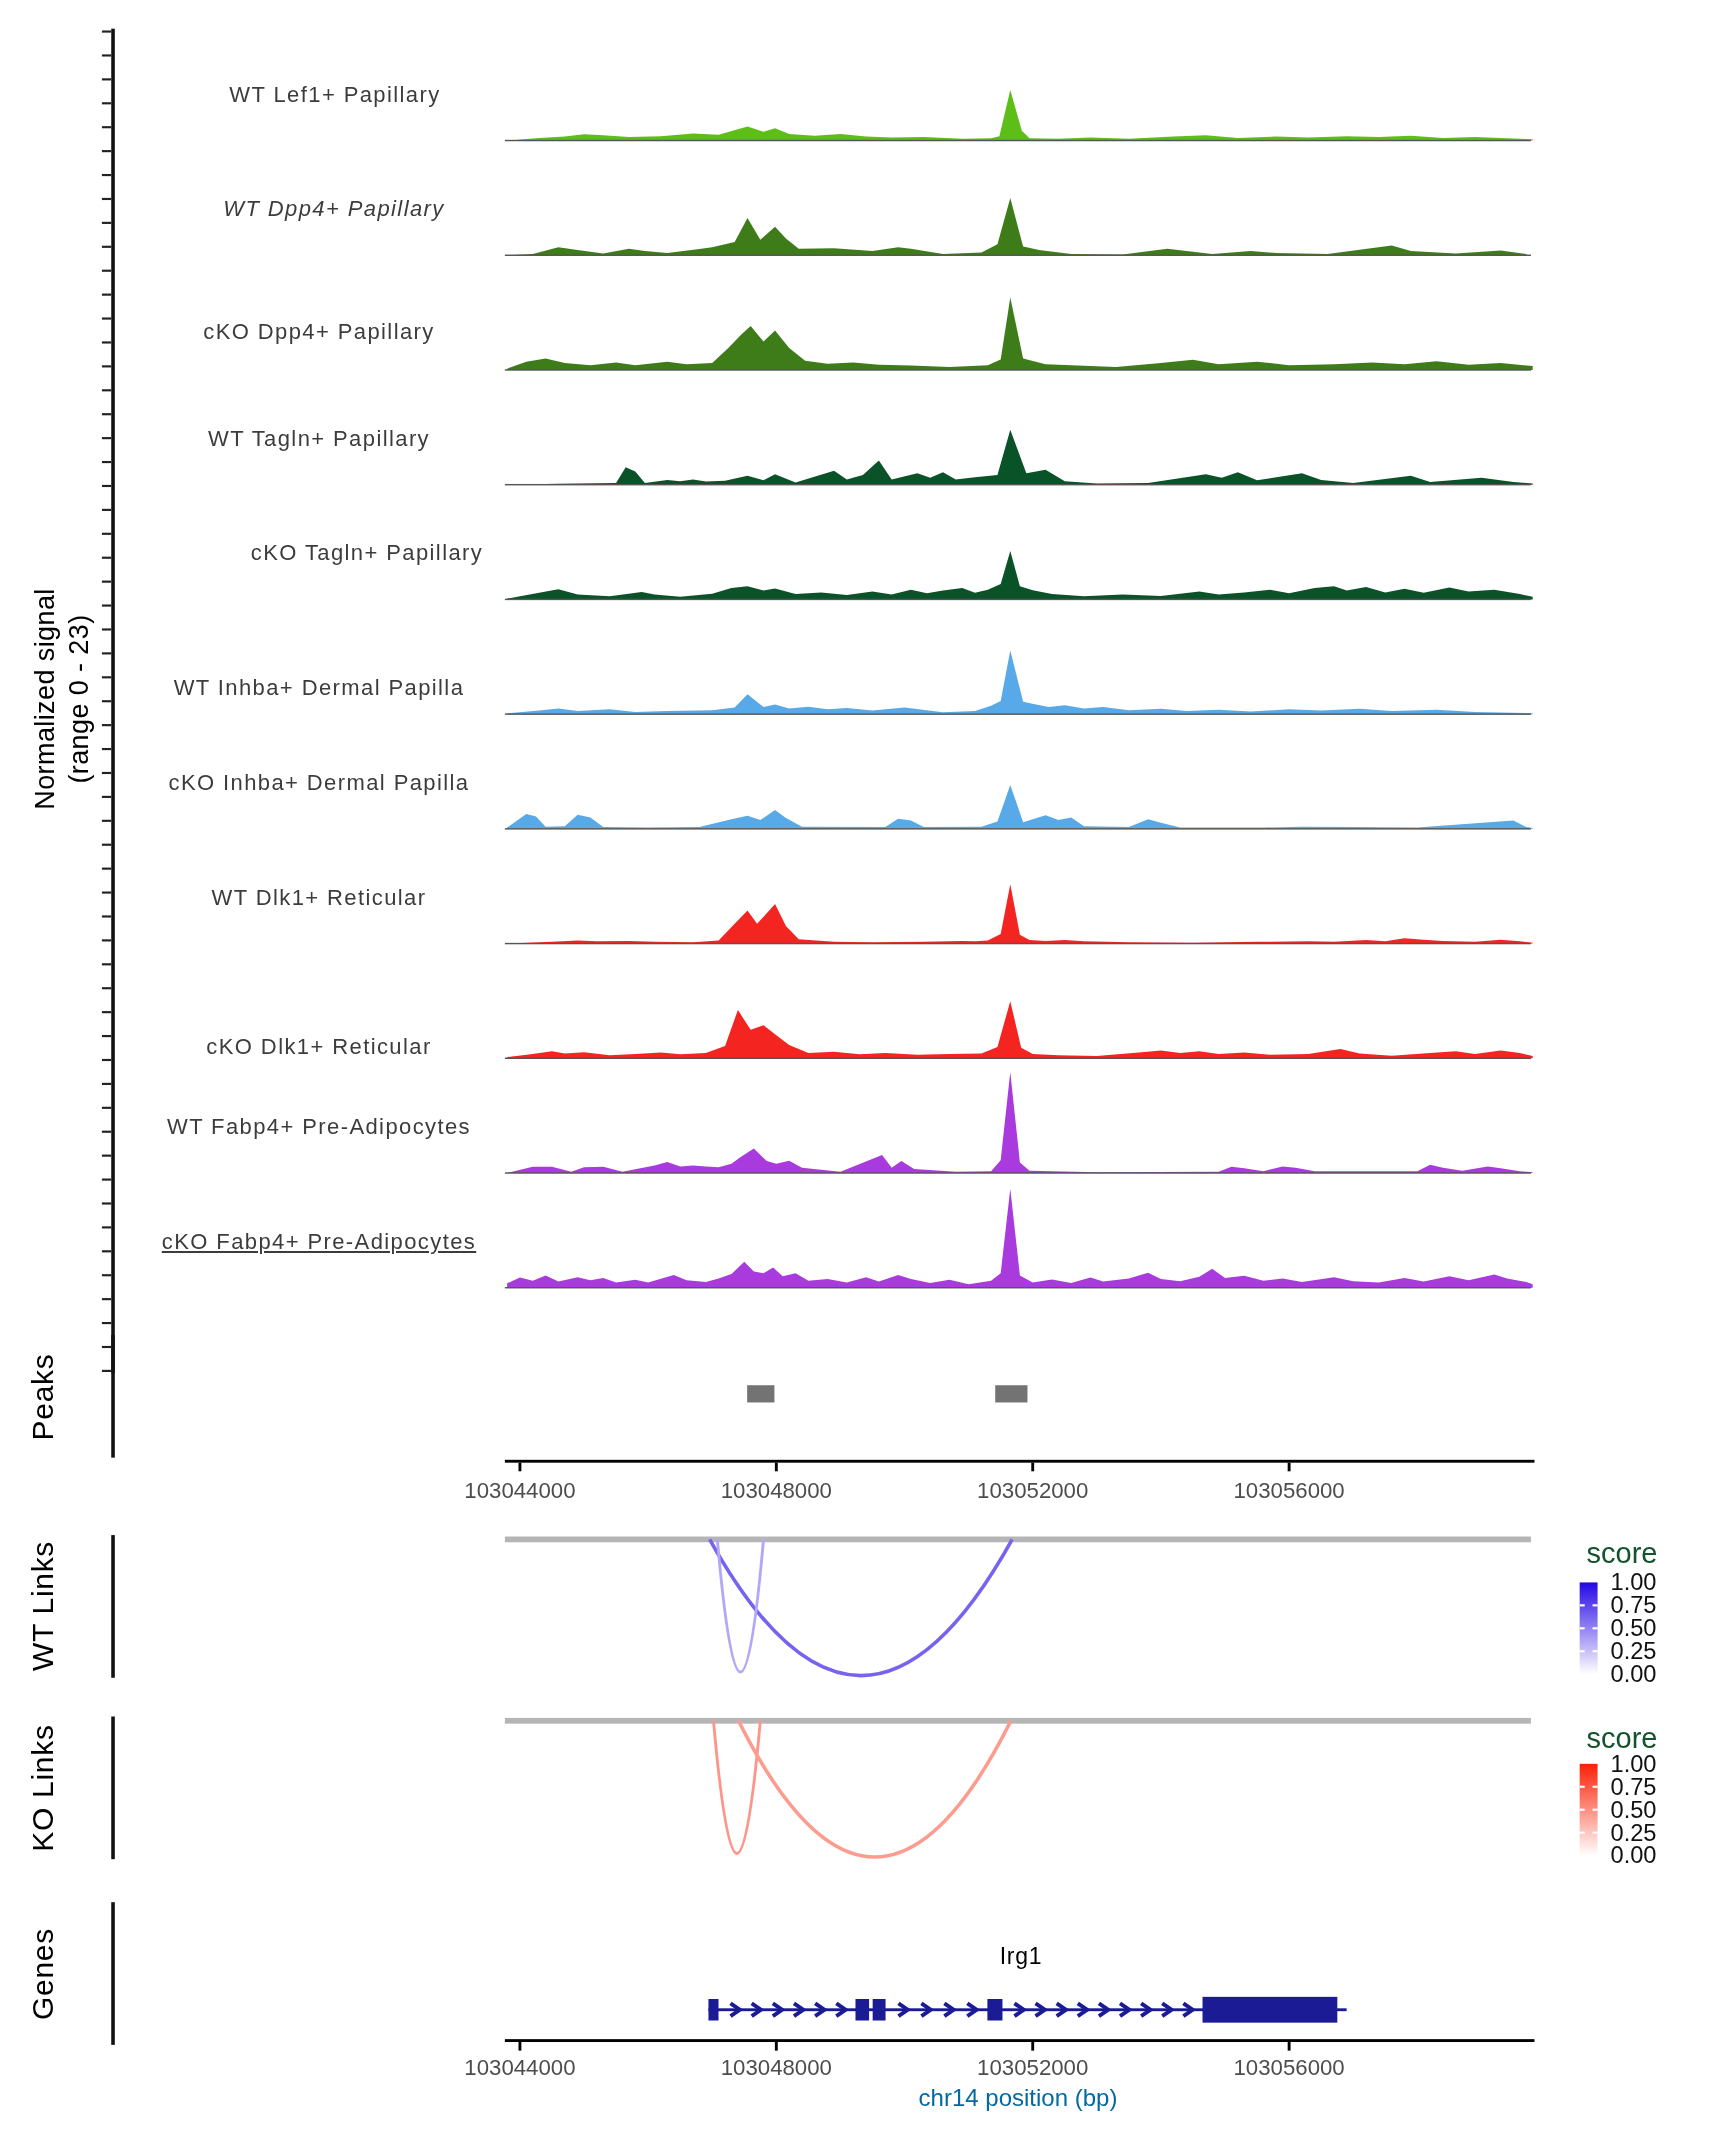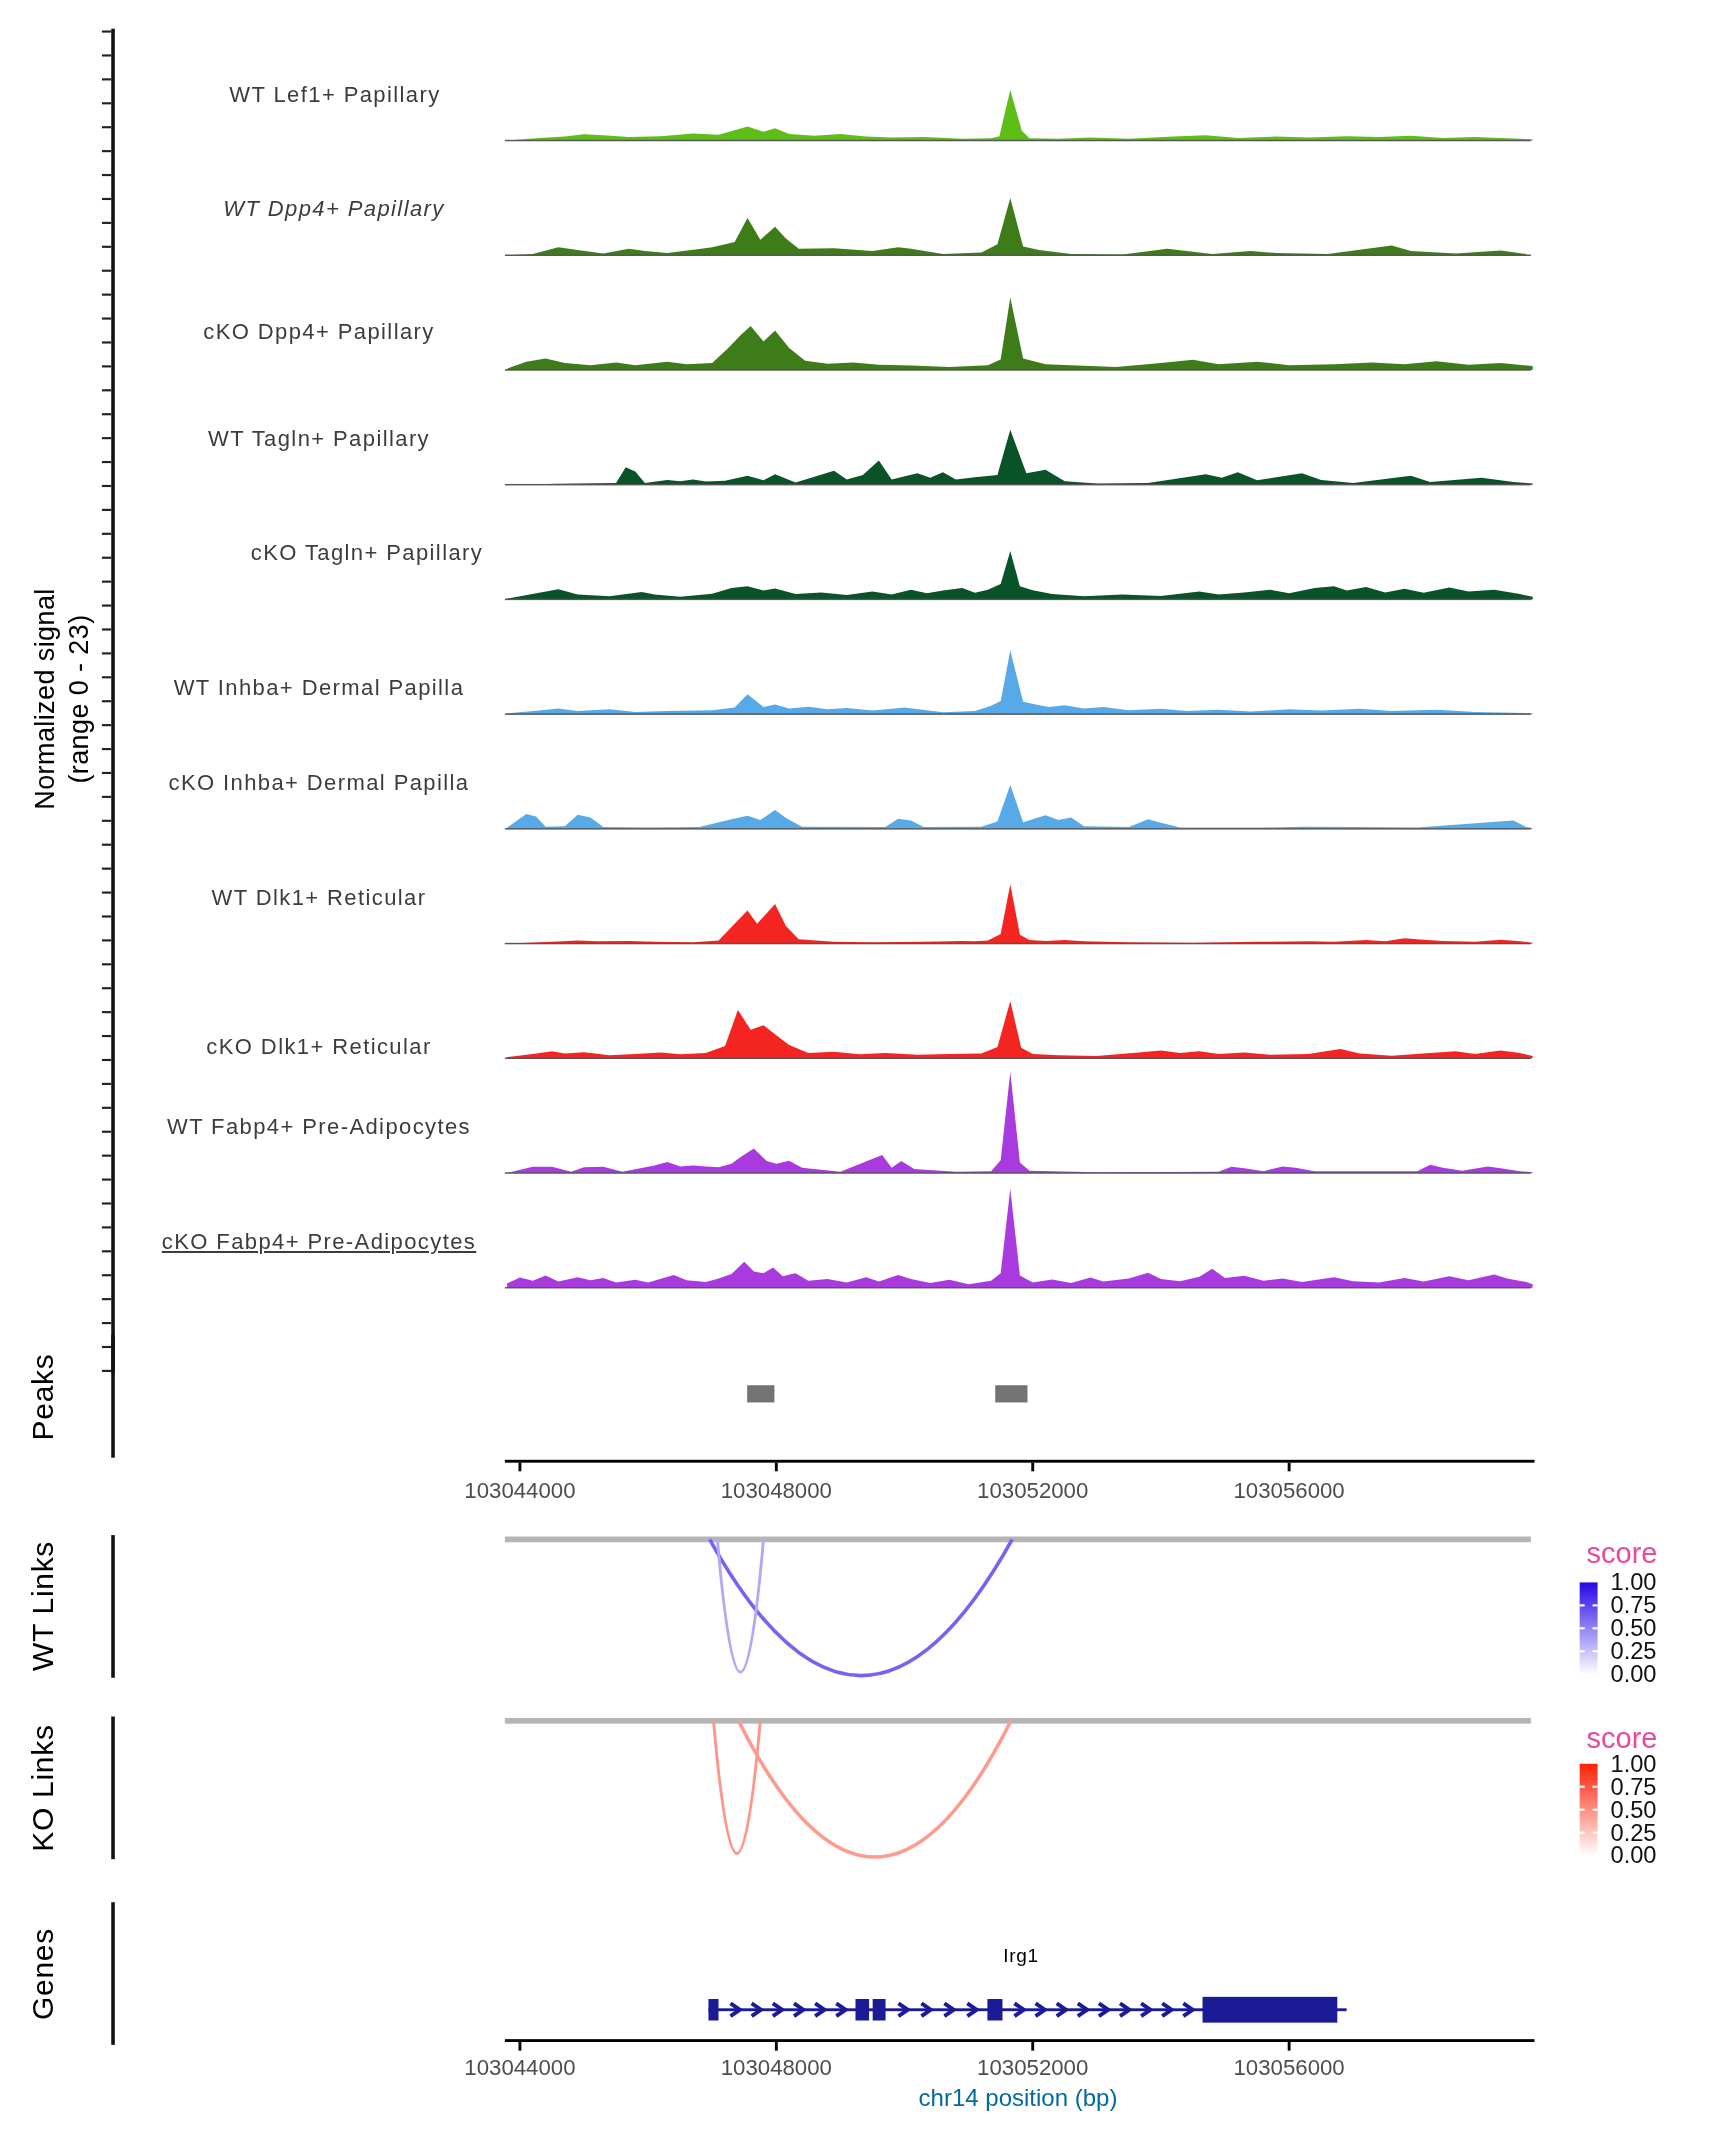--- a/index.html
+++ b/index.html
@@ -8,26 +8,26 @@
   #plot{position:absolute;left:0;top:0;}
   .vlab{position:absolute;transform:translate(-50%,-50%) rotate(-90deg);
         white-space:nowrap;color:#000;letter-spacing:0.7px;}
   #ylab{left:63px;top:699px;font-size:27px;text-align:center;line-height:1.25;letter-spacing:0.4px;}
   #lab-peaks{left:43px;top:1397px;font-size:30px;}
   #lab-wtlinks{left:43px;top:1606px;font-size:30px;}
   #lab-kolinks{left:43px;top:1788px;font-size:30px;}
   #lab-genes{left:43px;top:1974px;font-size:30px;}
   .tracklab{position:absolute;transform:translate(-50%,-50%);font-size:22px;
             color:#3c3c3c;letter-spacing:1.4px;white-space:nowrap;}
-  .legtitle{position:absolute;transform:translate(-50%,-50%);font-size:29px;color:#ec4899;}
+  .legtitle{position:absolute;transform:translate(-50%,-50%);font-size:29px;color:#14532d;}
   #leg1-title{left:1622px;top:1553px;}
   #leg2-title{left:1622px;top:1738px;}
   #xtitle{position:absolute;left:1018px;top:2098px;transform:translate(-50%,-50%);
           font-size:24px;color:#0369a1;}
-  #gene-name{position:absolute;transform:translate(-50%,-50%);font-size:19px;color:#000;
+  #gene-name{position:absolute;transform:translate(-50%,-50%);font-size:23px;color:#000;
              left:1021px;top:1956px;letter-spacing:0.7px;}
 </style>
 </head>
 <body>
 
 <div id="fig">
   <svg id="plot" width="1721" height="2151" viewBox="0 0 2400 3000">
       <path d="M 707.1 196 L 707.1 196.0 L 751.8 192.3 L 787.6 190.5 L 814.4 187.4 L 841.2 188.6 L 877.0 191.1 L 921.7 189.9 L 966.4 186.2 L 1002.1 188.0 L 1042.4 176.4 L 1064.7 183.7 L 1080.8 178.8 L 1100.5 186.8 L 1136.2 189.3 L 1172.0 186.8 L 1207.8 190.5 L 1243.5 191.7 L 1288.2 191.1 L 1341.9 193.5 L 1382.1 192.9 L 1393.7 189.9 L 1408.9 125.5 L 1425.0 182.5 L 1435.7 192.9 L 1476.0 193.5 L 1520.7 191.7 L 1574.3 193.5 L 1636.9 190.5 L 1681.6 188.6 L 1726.3 192.3 L 1779.9 190.5 L 1824.6 191.7 L 1878.2 189.9 L 1922.9 191.1 L 1967.6 189.3 L 2012.3 192.3 L 2057.0 191.1 L 2101.7 192.9 L 2137.5 194.2 L 2137.5 196 Z" fill="#5cbe17" stroke="none"></path>
       <rect x="704" y="195" width="1431" height="2" fill="#555555"></rect>
       <path d="M 707.1 356 L 707.1 356.0 L 742.9 354.2 L 778.6 345.0 L 805.5 348.6 L 841.2 353.5 L 877.0 346.8 L 899.3 349.9 L 930.6 352.9 L 975.3 347.4 L 993.2 345.0 L 1024.5 337.6 L 1042.4 303.9 L 1060.3 334.5 L 1080.8 316.2 L 1096.0 332.7 L 1113.9 346.8 L 1163.1 346.2 L 1216.7 349.9 L 1252.5 345.0 L 1270.3 346.8 L 1315.0 354.2 L 1368.7 352.3 L 1391.0 340.7 L 1408.9 276.3 L 1426.8 343.7 L 1449.1 348.6 L 1493.8 354.2 L 1565.4 354.8 L 1627.9 346.8 L 1690.5 354.2 L 1744.2 349.9 L 1779.9 352.9 L 1851.4 354.2 L 1940.8 342.5 L 1967.6 349.9 L 2030.2 353.5 L 2092.8 349.3 L 2128.6 354.2 L 2128.6 356 Z" fill="#3e7c1a" stroke="none"></path>

